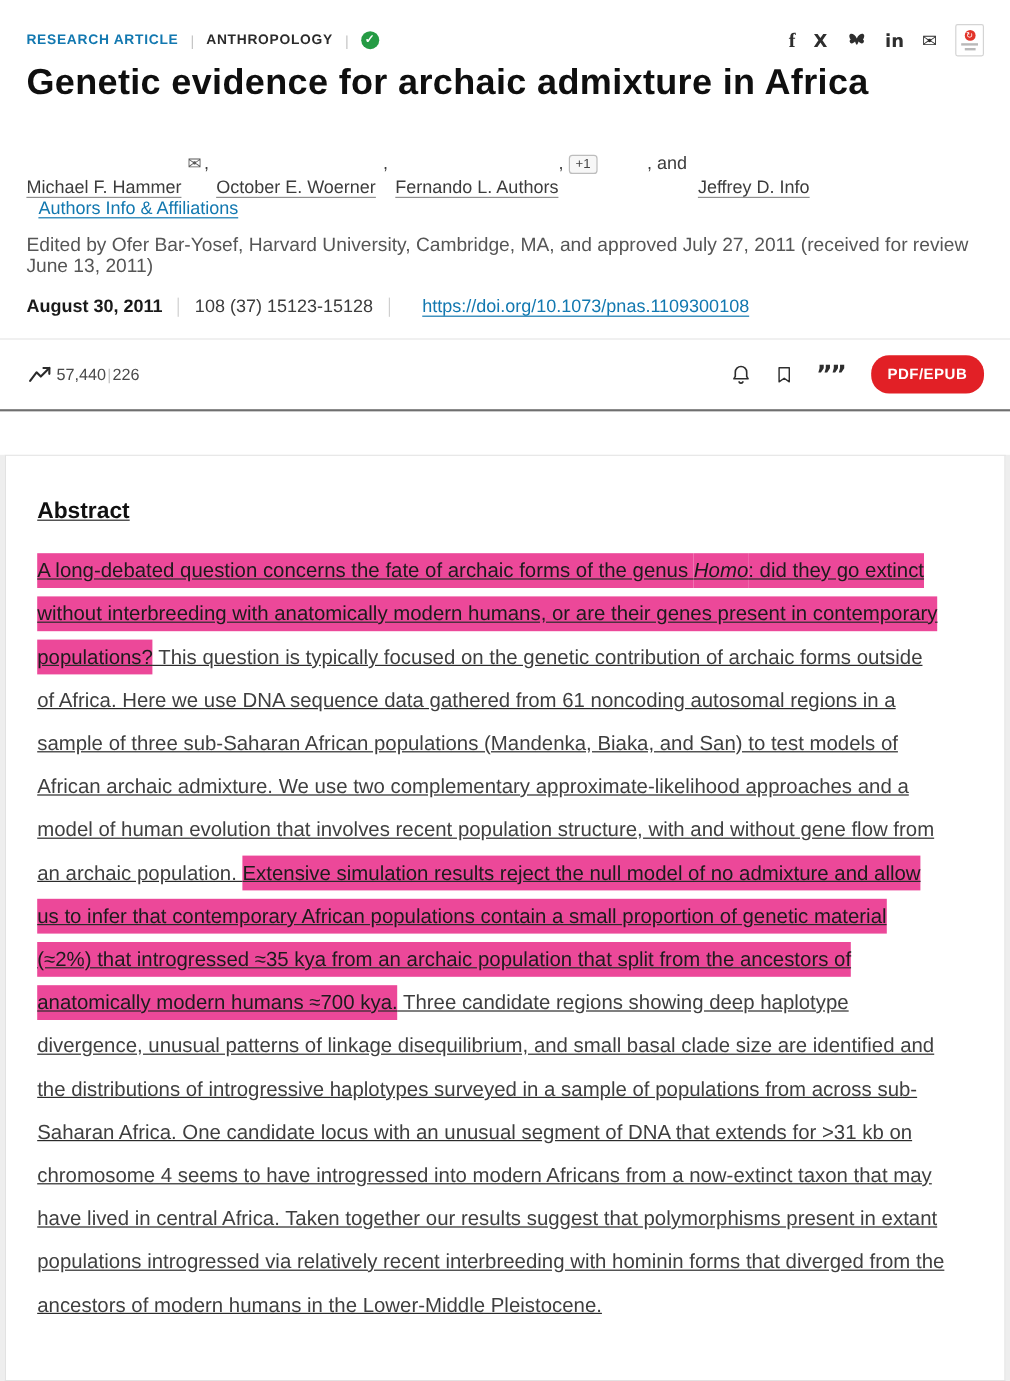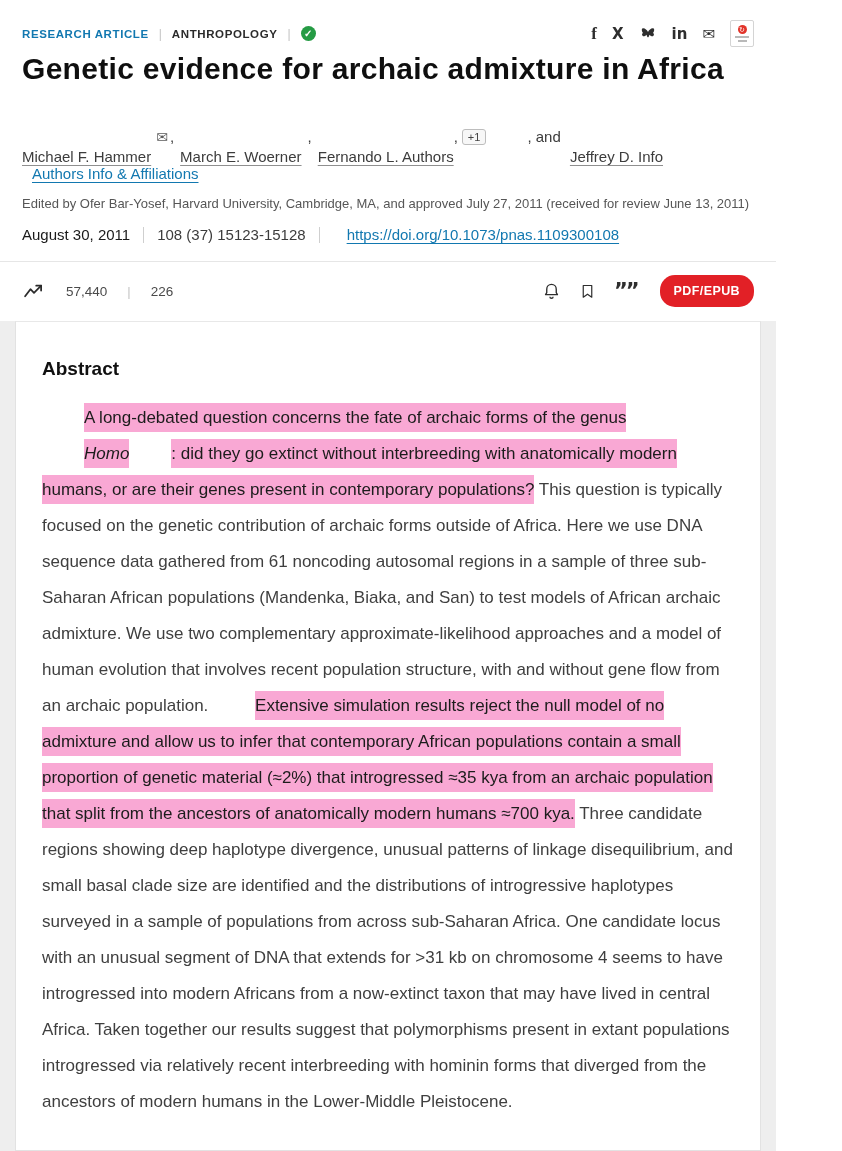--- a/index.html
+++ b/index.html
@@ -3,21 +3,21 @@
 <meta charset="utf-8">
 <style>
   * { box-sizing: border-box; }
   html,body { margin:0; padding:0; }
   body {
     width:842px; height:1151px; overflow:hidden;
     background:#ffffff;
     font-family:"Liberation Sans", sans-serif;
     color:#2b2b2b;
   }
-  .page { width:776px; height:1151px; display:flex; flex-direction:column; }
+  .page { width:842px; height:1151px; display:flex; flex-direction:column; }
 
   
   .header { padding:20px 22px 0 22px; }
   .eyebrow-row { display:flex; align-items:center; justify-content:space-between; }
   .eyebrow-left { display:flex; align-items:center; gap:10px; }
   .eyebrow-article { color:#1278b0; font-weight:700; font-size:11.5px; letter-spacing:.6px; }
   .eyebrow-cat { color:#2b2b2b; font-weight:700; font-size:11.5px; letter-spacing:.6px; text-decoration:none; }
   .pipe { color:#c4c4c4; font-size:12px; }
   .check-circle {
     width:15px; height:15px; border-radius:50%; background:#259b44; color:#fff;
@@ -48,58 +48,58 @@
   .mail-icon { font-family:"DejaVu Sans", sans-serif; color:#5a5a5a; font-size:14px; margin:0 2px 0 5px; cursor:pointer; }
   .sep { margin-right:6px; }
   .plus-badge {
     display:inline-flex; align-items:center; justify-content:center;
     border:1px solid #bdbdbd; border-radius:3px; background:#f7f7f7;
     font-size:11px; color:#444; padding:1px 5px; margin:0 6px 0 4px; cursor:pointer;
   }
   .and-text { margin-right:5px; white-space:pre;margin-left:35px; }
   .affil-link { color:#1278b0; text-decoration:underline; text-decoration-color:#1278b0; text-underline-offset:3px; margin-left:10px; cursor:pointer; }
 
-  .edited-line { margin-top:14px; font-size:13px; color:#565656; }
+  .edited-line { margin-top:14px; font-size:16px; color:#565656; }
 
   .pub-row { margin-top:15px; display:flex; align-items:center; gap:13px; font-size:15px; }
-  .pub-date { font-weight:400; color:#1a1a1a;text-align:right; }
+  .pub-date { font-weight:700; color:#1a1a1a;text-align:right; }
   .vbar { width:1px; height:16px; background:#cfcfcf; display:inline-block; }
   .citation { color:#3c3c3c; }
   .doi-link { color:#1278b0; text-decoration:underline; text-underline-offset:3px; cursor:pointer;padding-left:14px; }
 
   .thin-rule { border:none; border-top:1px solid #e6e6e6; margin:18px -22px 0 -22px; }
 
   
   .metrics-bar { padding:13px 22px; display:flex; align-items:center; justify-content:space-between; }
-  .metrics-left { display:flex; align-items:center; gap:20px; color:#4a4a4a; font-size:13.5px; }
+  .metrics-left { display:flex; align-items:center; gap:1px; color:#4a4a4a; font-size:13.5px; }
   .metrics-left .pipe { font-size:13px; }
   .actions-right { display:flex; align-items:center; gap:18px; }
   .icon-btn { background:none; border:none; padding:0; cursor:pointer; display:inline-flex; align-items:center; }
   .quote-glyph { font-family:"DejaVu Sans", sans-serif; font-weight:700; font-size:21px; color:#2e2e2e; line-height:14px; letter-spacing:-2px; }
   .pdf-btn {
     background:#e22026; color:#fff; border:none; border-radius:15px;
     font-weight:700; font-size:12.5px; letter-spacing:.4px;
     padding:9px 14px; cursor:pointer; margin-left:4px;
     font-family:"Liberation Sans", sans-serif;
   }
   .dark-rule { height:2px; background:#6f6f6f; width:100%; }
 
   
   .gap { height:36px; background:#fff; }
-  .gray-section { flex:1; background:#eeeeee; padding:0 15px; }
+  .gray-section { flex:1; background:#eeeeee; padding:0 4px;text-decoration:underline; }
   .card {
     background:#fff; border:1px solid #e2e2e2; border-top-color:#e8e8e8;
     min-height:100%; padding:36px 26px 30px 26px;
   }
   .abstract-heading { margin:0; font-size:19px; font-weight:700; color:#101010; }
   .abstract-text {
     margin:20px 0 0 0; max-width:756px;
     font-size:17px; line-height:36px; color:#3f3f3f;
   }
-  .hl { background:#f9a8d4; color:#1c1c1c; padding:5px 0;margin-left:42px; }
+  .hl { background:#ec4899; color:#1c1c1c; padding:5px 0; }
   em.hl { font-style:italic; }
 </style>
 </head>
 <body>
 
 <div class="page">
 
   <div class="header">
 
     <div class="eyebrow-row">
@@ -127,21 +127,21 @@
         </span>
       </div>
     </div>
 
     <h1 class="title">Genetic evidence for archaic admixture in Africa</h1>
 
     <div class="authors-row">
       <a class="author-link">Michael F. Hammer</a>
         <span class="mail-icon">✉</span>
         <span class="sep">,</span>
-      <a class="author-link sep">March E. Woerner</a>
+      <a class="author-link sep">October E. Woerner</a>
         <span class="sep">,</span>
       <a class="author-link">Fernando L. Authors</a>
         <span>,</span>
       <span class="plus-badge">+1</span>
       <span class="and-text">, and </span>
       <a class="author-link">Jeffrey D. Info</a>
       <a class="affil-link">Authors Info &amp; Affiliations</a>
     </div>
 
     <div class="edited-line">Edited by Ofer Bar-Yosef, Harvard University, Cambridge, MA, and approved July 27, 2011 (received for review June 13, 2011)</div>

